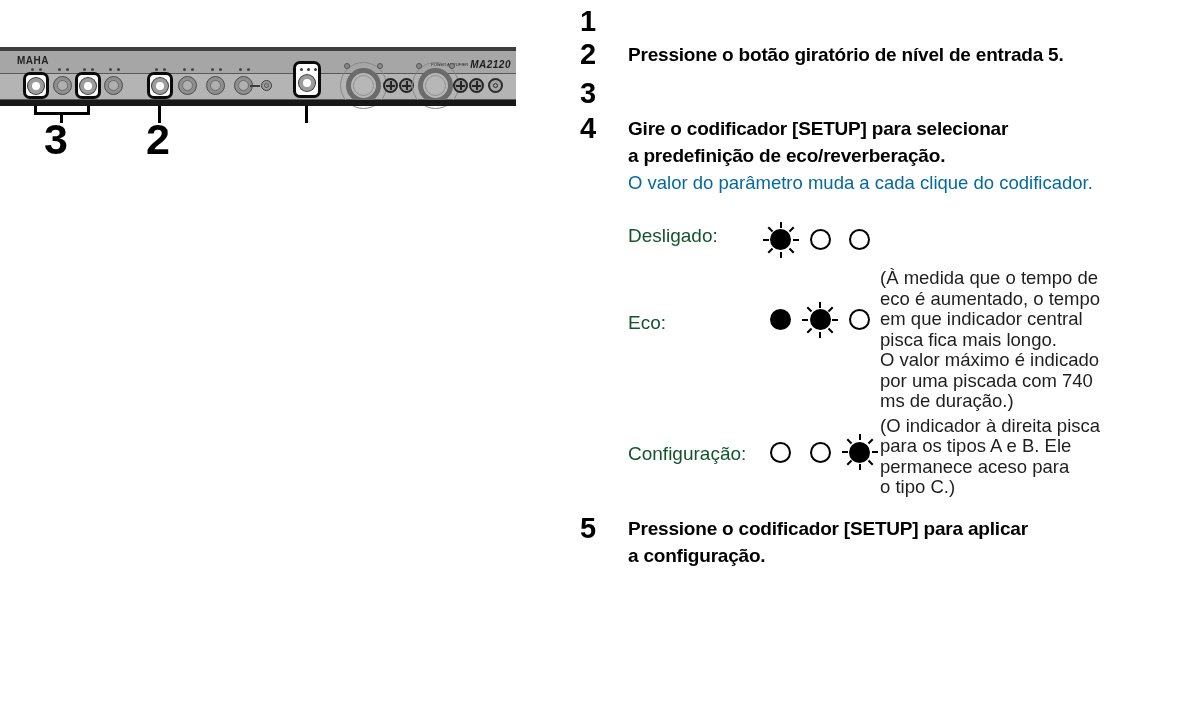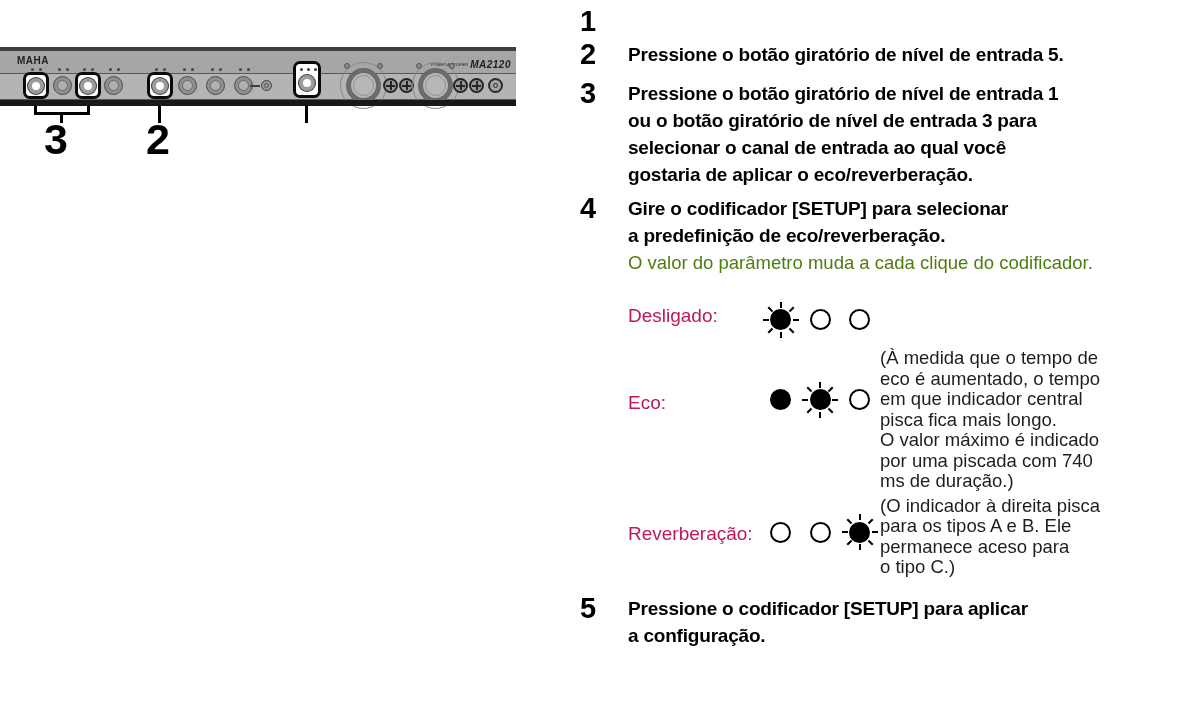--- a/index.html
+++ b/index.html
@@ -52,26 +52,26 @@
   
   .cline,.cbar{position:absolute;background:#000;}
   .cline{width:3px;} .cbar{height:3px;}
   .cnum{position:absolute;font-weight:bold;font-size:43px;line-height:40px;color:#000;white-space:nowrap;}
 
   
   .instructions{position:absolute;left:580px;top:0;width:596px;padding-top:8px;}
   .step{display:flex;}
   .num{flex:0 0 48px;width:48px;font-weight:bold;font-size:29px;line-height:29px;margin-top:-1px;}
   .stext{font-weight:bold;font-size:19px;line-height:27px;white-space:pre-line;letter-spacing:-.2px;}
-  .snote{font-weight:normal;font-size:18.5px;line-height:24px;color:#4d7c0f;white-space:pre-line;margin-top:2px;}
+  .snote{font-weight:normal;font-size:18.5px;line-height:24px;color:#0369a1;white-space:pre-line;margin-top:2px;}
   .s1{margin-bottom:5px;} .s2{margin-bottom:11px;} .s3{margin-bottom:7px;} .s5{margin-top:17px;}
 
   .indicators{margin-top:27px;}
   .ind-row{display:flex;align-items:flex-start;}
-  .ind-label{flex:0 0 140px;width:140px;font-size:19px;color:#be185d;}
+  .ind-label{flex:0 0 140px;width:140px;font-size:19px;color:#14532d;}
   .ind-leds{flex:0 0 104px;width:104px;display:flex;justify-content:space-between;
             padding:0 2px;box-sizing:border-box;margin-right:8px;}
   .ind-note{font-size:18.5px;line-height:20.5px;color:#1e1e1e;white-space:pre-line;}
   .row1{min-height:46px;}
   .row1 .ind-label{margin-top:3px;} .row1 .ind-leds{margin-top:7px;} .row1 .ind-note{margin-top:3px;}
   .row2{margin-bottom:4px;}
   .row2 .ind-label{margin-top:44px;} .row2 .ind-leds{margin-top:41px;}
   .row3 .ind-label{margin-top:27px;} .row3 .ind-leds{margin-top:26px;}
 
   .led{position:relative;width:21px;height:21px;border:2px solid #000;border-radius:50%;
@@ -137,24 +137,20 @@
       <div class="num">1</div>
     </div>
 
     <div class="step s2">
       <div class="num">2</div>
       <div class="stext">Pressione o botão giratório de nível de entrada 5.</div>
     </div>
 
     <div class="step s3">
       <div class="num">3</div>
-      <div class="stext">Pressione o botão giratório de nível de entrada 1
-ou o botão giratório de nível de entrada 3 para
-selecionar o canal de entrada ao qual você
-gostaria de aplicar o eco/reverberação.</div>
     </div>
 
     <div class="step s4">
       <div class="num">4</div>
       <div class="scontent">
         <div class="stext">Gire o codificador [SETUP] para selecionar
 a predefinição de eco/reverberação.</div>
         <div class="snote">O valor do parâmetro muda a cada clique do codificador.</div>
 
         <div class="indicators">
@@ -193,21 +189,21 @@
               </div>
             <div class="ind-note">(À medida que o tempo de
 eco é aumentado, o tempo
 em que indicador central
 pisca fica mais longo.
 O valor máximo é indicado
 por uma piscada com 740
 ms de duração.)</div>
           </div>
           <div class="ind-row row3">
-            <div class="ind-label">Reverberação:</div>
+            <div class="ind-label">Configuração:</div>
             <div class="ind-leds">
                 <span class="led off"></span>
                 <span class="led off"></span>
                 <span class="led blink">
                   <i class="ray" style="transform: rotate(0deg) translateY(-15px);"></i>
                   <i class="ray" style="transform: rotate(45deg) translateY(-15px);"></i>
                   <i class="ray" style="transform: rotate(90deg) translateY(-15px);"></i>
                   <i class="ray" style="transform: rotate(135deg) translateY(-15px);"></i>
                   <i class="ray" style="transform: rotate(180deg) translateY(-15px);"></i>
                   <i class="ray" style="transform: rotate(225deg) translateY(-15px);"></i>

